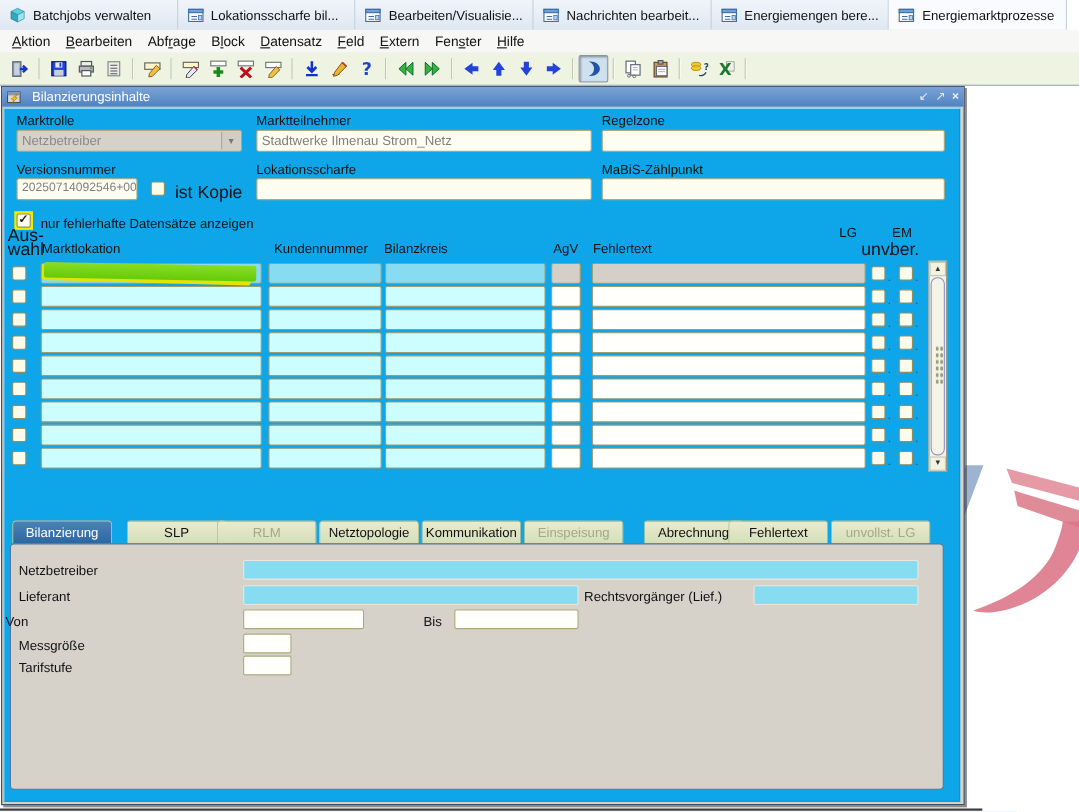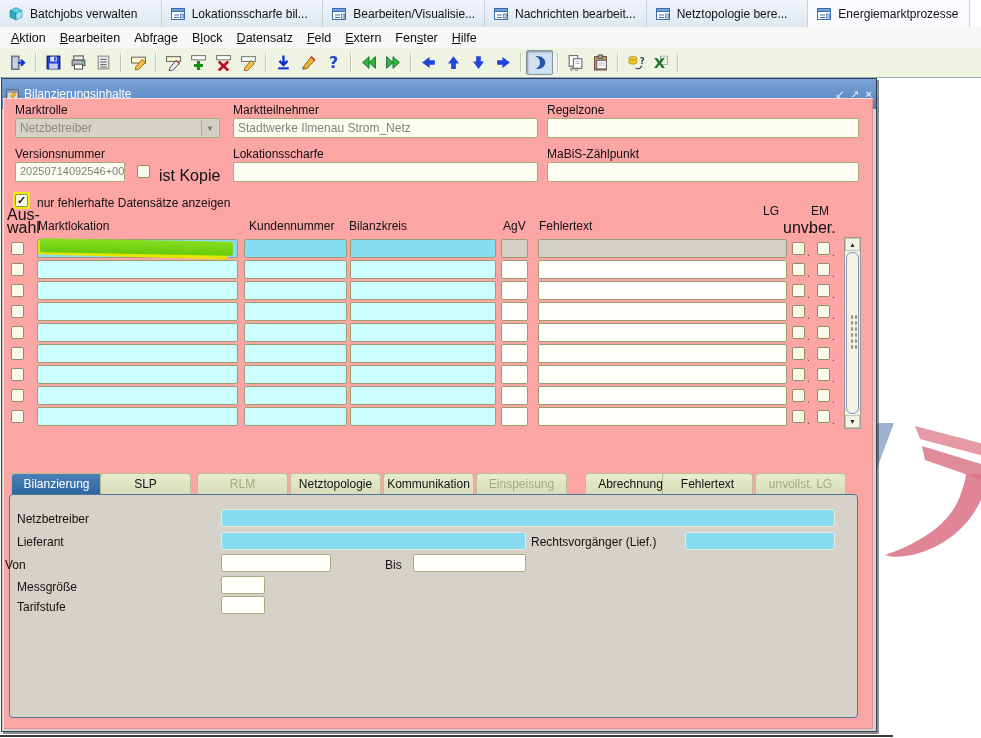--- a/index.html
+++ b/index.html
@@ -29,25 +29,25 @@
   .tb-btn.pressed{background:#CFE0EF;border:1px solid #8595A8;box-shadow:inset 1px 1px 2px rgba(0,0,0,.35);}
   .tb-sep{width:1px;height:19px;background:#C0C6AE;border-right:1px solid #FDFEF8;margin:0 4px;}
 
   
   #watermark{position:absolute;left:858px;top:412px;width:130px;height:180px;z-index:1;}
 
   
   #mdi-window{position:absolute;left:1px;top:78px;width:874px;height:652px;background:#D6D2CA;
               border:1px solid #32415A;box-shadow:2px 2px 0 rgba(45,45,45,.55);z-index:2;}
   #titlebar{height:18px;background:linear-gradient(#7BA3D6,#5083C1);display:flex;align-items:center;
-            gap:4px;padding:6px 4px;color:#FFF;font-size:12px;}
+            gap:9px;padding:0 4px;color:#FFF;font-size:12px;}
   #titlebar .ico svg{width:14px;height:14px;display:block;}
   .win-controls{margin-left:auto;display:flex;gap:6px;align-items:center;font-size:11px;color:#E8EEF6;}
   .win-controls span{cursor:default;line-height:11px;}
-  #win-body{position:absolute;left:1px;top:19px;width:870px;height:631px;background:#fca5a5;
+  #win-body{position:absolute;left:1px;top:19px;width:870px;height:631px;background:#0ea5e9;
             box-shadow:inset 1px 1px 0 rgba(255,255,255,.55), inset -1px -1px 0 rgba(0,0,0,.12);}
 
   
   .lbl{position:absolute;font-size:12px;white-space:nowrap;}
   .lbl.small{font-size:16px;}
   .fld{position:absolute;height:20px;background:#FDFDF2;border:1px solid #ABAB7E;border-radius:2px;
        box-sizing:border-box;font-size:12px;color:#808080;padding:2px 4px;overflow:hidden;white-space:nowrap;}
   .fld.disabled{background:#D6D2CA;color:#8A8A8A;}
   .combo-btn{position:absolute;right:1px;top:1px;bottom:1px;width:16px;background:#D2CEC6;
              border-left:1px solid #ABAB7E;display:flex;align-items:center;justify-content:center;
@@ -149,21 +149,21 @@
       </div>
       <div class="task-tab">
         <span class="ico">
           <svg viewBox="0 0 16 16">
             <rect x="1.5" y="2.5" width="13" height="11" fill="#FFF" stroke="#3A6EA8"></rect>
             <rect x="1.5" y="2.5" width="13" height="3" fill="#6FA0D8" stroke="#3A6EA8"></rect>
             <path d="M4 9 h5 M4 11.5 h5" stroke="#3A6EA8" stroke-width="1"></path>
             <rect x="10.5" y="8" width="3" height="4" fill="#BFD4EC" stroke="#3A6EA8" stroke-width=".7"></rect>
           </svg>
         </span>
-        <span>Netztopologie bere...</span>
+        <span>Energiemengen bere...</span>
       </div>
       <div class="task-tab active">
         <span class="ico">
           <svg viewBox="0 0 16 16">
             <rect x="1.5" y="2.5" width="13" height="11" fill="#FFF" stroke="#3A6EA8"></rect>
             <rect x="1.5" y="2.5" width="13" height="3" fill="#6FA0D8" stroke="#3A6EA8"></rect>
             <path d="M4 9 h5 M4 11.5 h5" stroke="#3A6EA8" stroke-width="1"></path>
             <rect x="10.5" y="8" width="3" height="4" fill="#BFD4EC" stroke="#3A6EA8" stroke-width=".7"></rect>
           </svg>
         </span>
@@ -565,21 +565,21 @@
         <div class="sb-btn">▲</div>
         <div class="sb-thumb">
             <div class="sb-dots"></div>
           </div>
         <div class="sb-btn">▼</div>
       </div>
 
 
       <div id="detail-tabs" style="position:absolute;left:0;top:375px;width:860px;height:21px;">
           <div class="dtab active" style="left: 8px;">Bilanzierung</div>
-          <div class="dtab" style="left: 97px;">SLP</div>
+          <div class="dtab" style="left: 112px;">SLP</div>
           <div class="dtab disabled" style="left: 194px;">RLM</div>
           <div class="dtab" style="left: 287px;">Netztopologie</div>
           <div class="dtab" style="left: 380px;">Kommunikation</div>
           <div class="dtab disabled" style="left: 473px;">Einspeisung</div>
           <div class="dtab" style="left: 582px;">Abrechnung</div>
           <div class="dtab" style="left: 659px;">Fehlertext</div>
           <div class="dtab disabled" style="left: 752px;">unvollst. LG</div>
         </div>
       <div id="tab-panel"></div>
 

